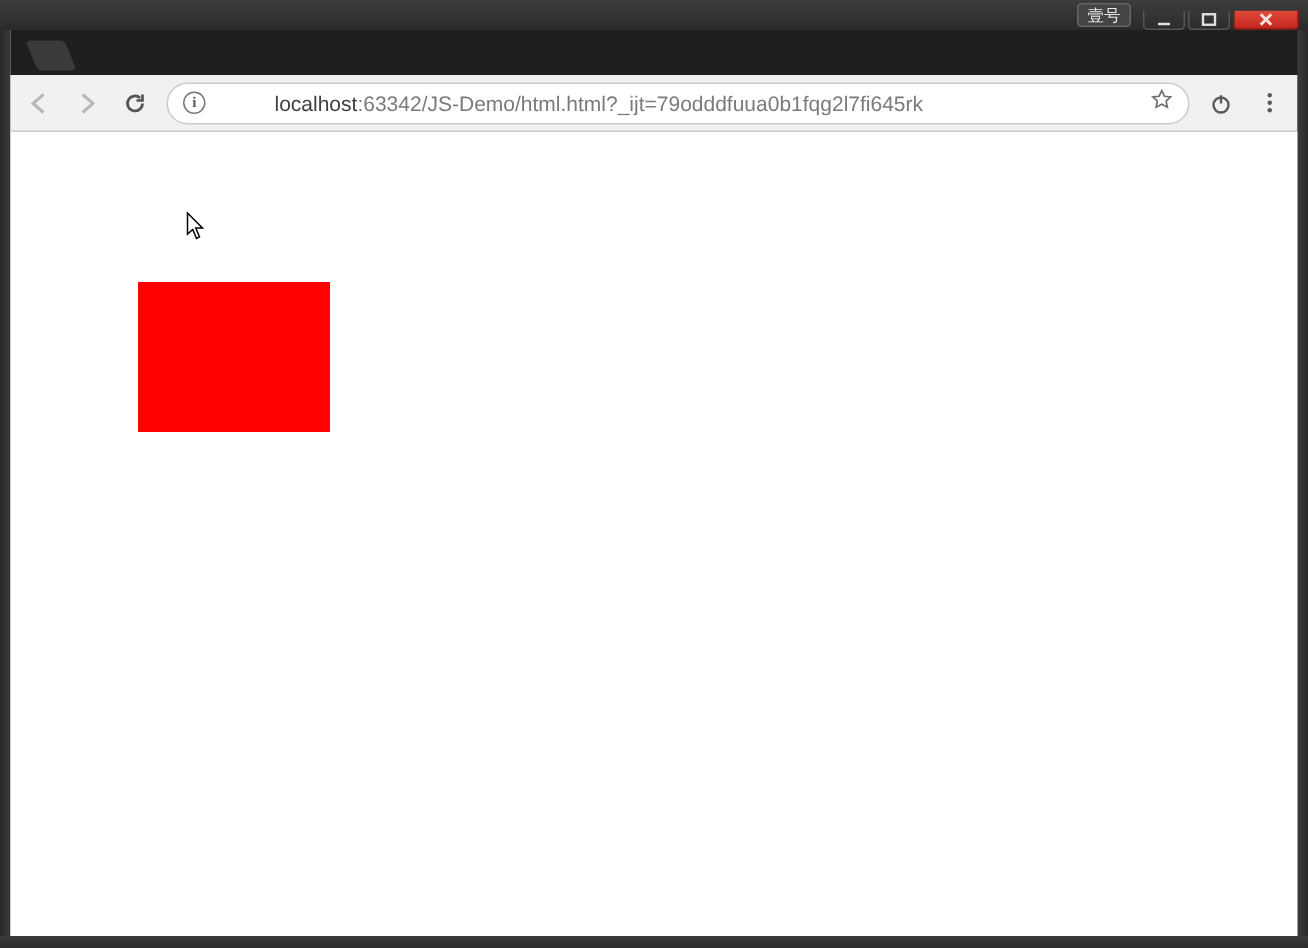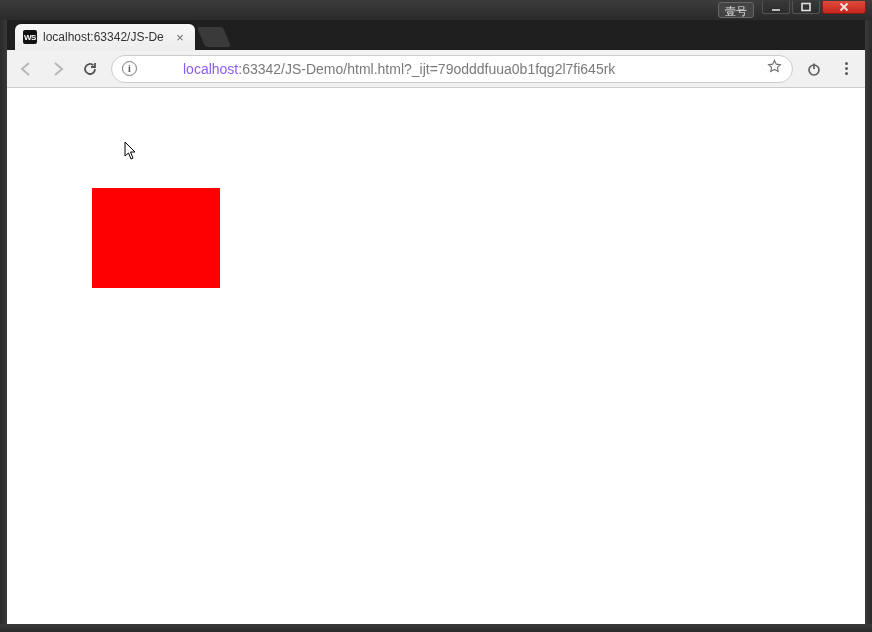--- a/index.html
+++ b/index.html
@@ -5,21 +5,21 @@
     * { margin: 0; padding: 0; box-sizing: border-box; }
     html, body { width: 872px; height: 632px; overflow: hidden; font-family: "Segoe UI", Arial, sans-serif; }
     body { background: #1a1a1a; display: flex; flex-direction: column; }
 
     
     .titlebar {
       height: 20px;
       background: linear-gradient(to bottom, #3c3c3c, #2a2a2a);
       display: flex;
       justify-content: flex-end;
-      align-items: flex-start;
+      align-items: flex-end;
       padding-right: 6px;
       gap: 2px;
     }
     .titlebar .lang-badge {
       align-self: center;
       margin-right: 6px;
       padding: 0 6px;
       height: 16px;
       line-height: 16px;
       border-radius: 3px;
@@ -153,21 +153,21 @@
       color: #5a5a5a;
       font-size: 10px;
       font-weight: bold;
       display: flex;
       align-items: center;
       justify-content: center;
       font-family: Georgia, serif;
       flex-shrink: 0;
     }
     .addr .url { flex: 1; white-space: nowrap; overflow: hidden; }
-    .addr .url .host { color: #8b5cf6; padding-left: 40px; }
+    .addr .url .host { color: #404040; padding-left: 40px; }
     .addr .url .rest { color: #7a7a7a; }
     .addr .star { color: #777; font-size: 16px; flex-shrink: 0; }
     .iconbtn {
       width: 22px; height: 22px;
       display: flex; align-items: center; justify-content: center;
       color: #5a5a5a;
     }
     .iconbtn svg { width: 16px; height: 16px; fill: none; stroke: currentColor; stroke-width: 1.6; }
     .menu-dots { flex-direction: column; gap: 2px; }
     .menu-dots span { width: 3px; height: 3px; background: #5a5a5a; border-radius: 50%; }
@@ -210,25 +210,20 @@
       </svg>
   </div>
 </div>
 
 <div class="frame-row">
   <div class="side-strip"></div>
 
   <div class="browser">
 
     <div class="tabstrip">
-      <div class="tab">
-        <div class="favicon">WS</div>
-        <div class="tab-title">localhost:63342/JS-De</div>
-        <div class="tab-close">×</div>
-      </div>
       <div class="newtab"></div>
     </div>
 
     <div class="toolbar">
       <div class="navbtn disabled">
         <svg viewBox="0 0 18 18">
             <path d="M12 3 L5 9 L12 15" fill="none" stroke="currentColor" stroke-width="2"></path>
           </svg>
       </div>
       <div class="navbtn disabled">

